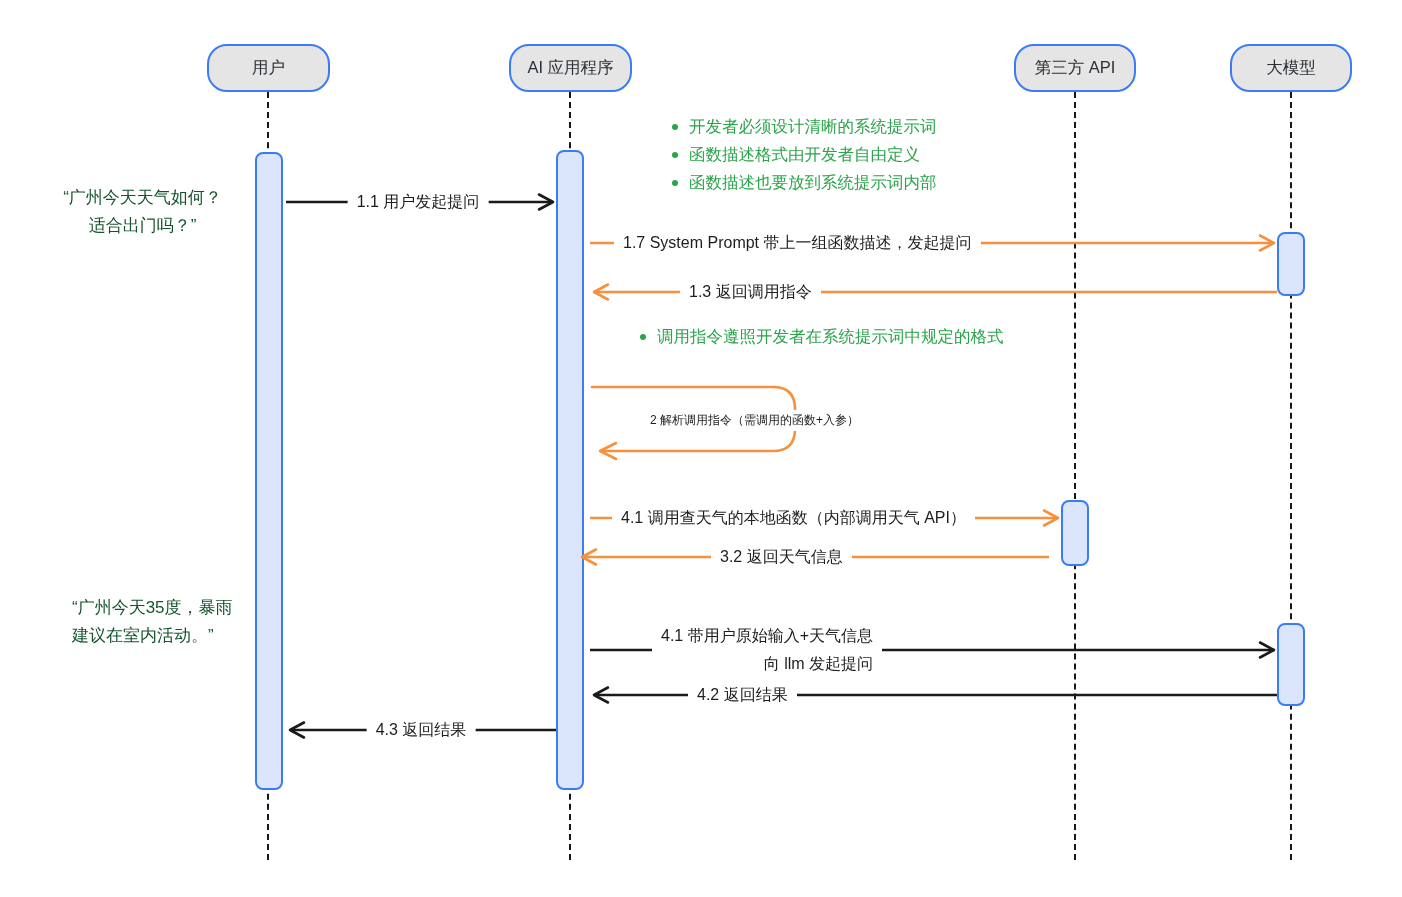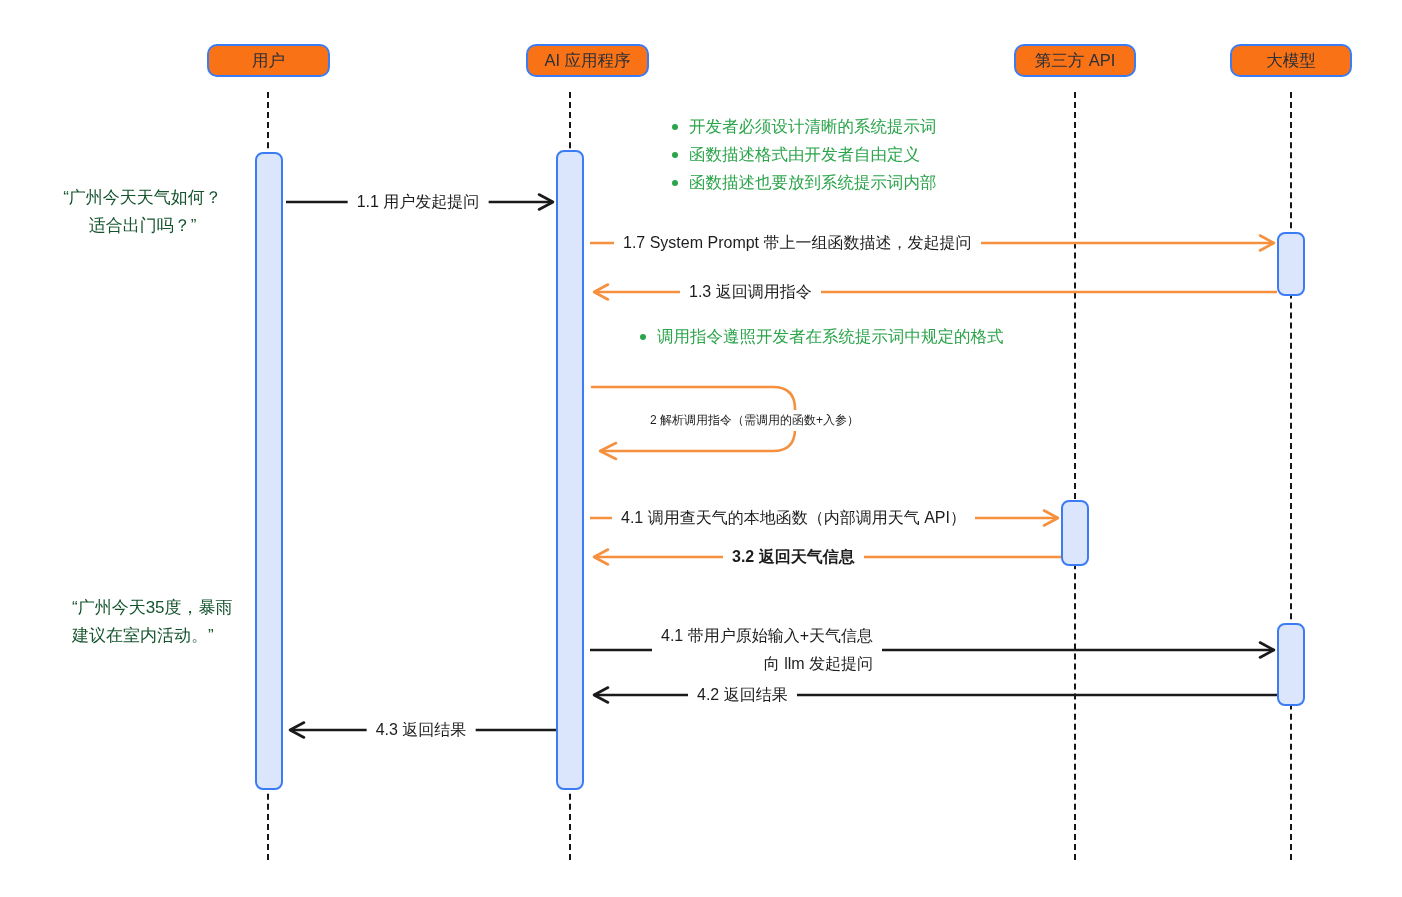--- a/index.html
+++ b/index.html
@@ -1,19 +1,19 @@
 <!DOCTYPE html>
 <html><head>
 <meta charset="utf-8">
 <style>
   html,body{margin:0;padding:0;background:#ffffff;}
   .canvas{position:relative;width:1402px;height:897px;background:#ffffff;overflow:hidden;
           font-family:"Liberation Sans", sans-serif;}
-  .actor{position:absolute;top:44px;height:33px;background:#f97316;border:2.5px solid #3b7cf5;
-         border-radius:10px;display:flex;align-items:center;justify-content:center;
+  .actor{position:absolute;top:44px;height:48px;background:#e5e5e5;border:2.5px solid #3b7cf5;
+         border-radius:20px;display:flex;align-items:center;justify-content:center;
          font-size:16.5px;font-weight:500;color:#2b2f36;box-sizing:border-box;}
   .lifeline{position:absolute;top:92px;height:768px;width:0;border-left:2.5px dashed #161616;}
   .activation{position:absolute;width:28px;background:#dbe6fc;border:2.5px solid #3b7cf5;
               border-radius:8px;box-sizing:border-box;}
   .msg{position:absolute;height:32px;}
   .msg svg{position:absolute;left:0;top:0;}
   .lbl{position:absolute;top:50%;transform:translateY(-50%);background:#ffffff;
        padding:2px 9px;white-space:nowrap;font-size:16px;color:#1d1d1f;}
   .lbl.center{transform:translate(-50%,-50%);}
   .lbl2{text-align:center;line-height:28px;}
@@ -32,21 +32,21 @@
 <div class="canvas">
 
   <div class="lifeline" style="left:267px;"></div>
   <div class="lifeline" style="left:569px;"></div>
   <div class="lifeline" style="left:1074px;"></div>
   <div class="lifeline" style="left:1290px;"></div>
 
   <div class="actor" style="left:207px;width:123px;">
       <span>用户</span>
     </div>
-  <div class="actor" style="left:526px;width:123px;">
+  <div class="actor" style="left:509px;width:123px;">
       <span>AI 应用程序</span>
     </div>
   <div class="actor" style="left:1014px;width:122px;text-align:right;">
       <span>第三方 API</span>
     </div>
   <div class="actor" style="left:1230px;width:122px;">
       <span>大模型</span>
     </div>
 
   <div class="activation" style="left:255px;top:152px;height:638px;"></div>
@@ -119,21 +119,21 @@
   <div class="loop-lbl" style="left:641px;top:410px;">2 解析调用指令（需调用的函数+入参）</div>
 
   <div class="msg" style="left:590px;top:502px;width:471px;">
     <svg width="471" height="32">
       <line x1="0" y1="16" x2="467" y2="16" stroke="#f5913e" stroke-width="2.6"></line>
       <polyline points="454,8.5 468,16 454,23.5" fill="none" stroke="#f5913e" stroke-width="2.6" stroke-linecap="round" stroke-linejoin="round"></polyline>
     </svg>
     <div class="lbl" style="left:22px;">4.1 调用查天气的本地函数（内部调用天气 API）</div>
   </div>
 
-  <div class="msg" style="left:590px;top:541px;width:471px;font-weight:bold;">
+  <div class="msg" style="left:578px;top:541px;width:471px;">
     <svg width="471" height="32">
       <line x1="4" y1="16" x2="471" y2="16" stroke="#f5913e" stroke-width="2.6"></line>
       <polyline points="18,8.5 4,16 18,23.5" fill="none" stroke="#f5913e" stroke-width="2.6" stroke-linecap="round" stroke-linejoin="round"></polyline>
     </svg>
     <div class="lbl" style="left:133px;">3.2 返回天气信息</div>
   </div>
 
   <div class="msg" style="left:590px;top:619px;width:687px;height:62px;">
     <svg width="687" height="62">
       <line x1="0" y1="31" x2="683" y2="31" stroke="#1a1a1a" stroke-width="2.6"></line>

